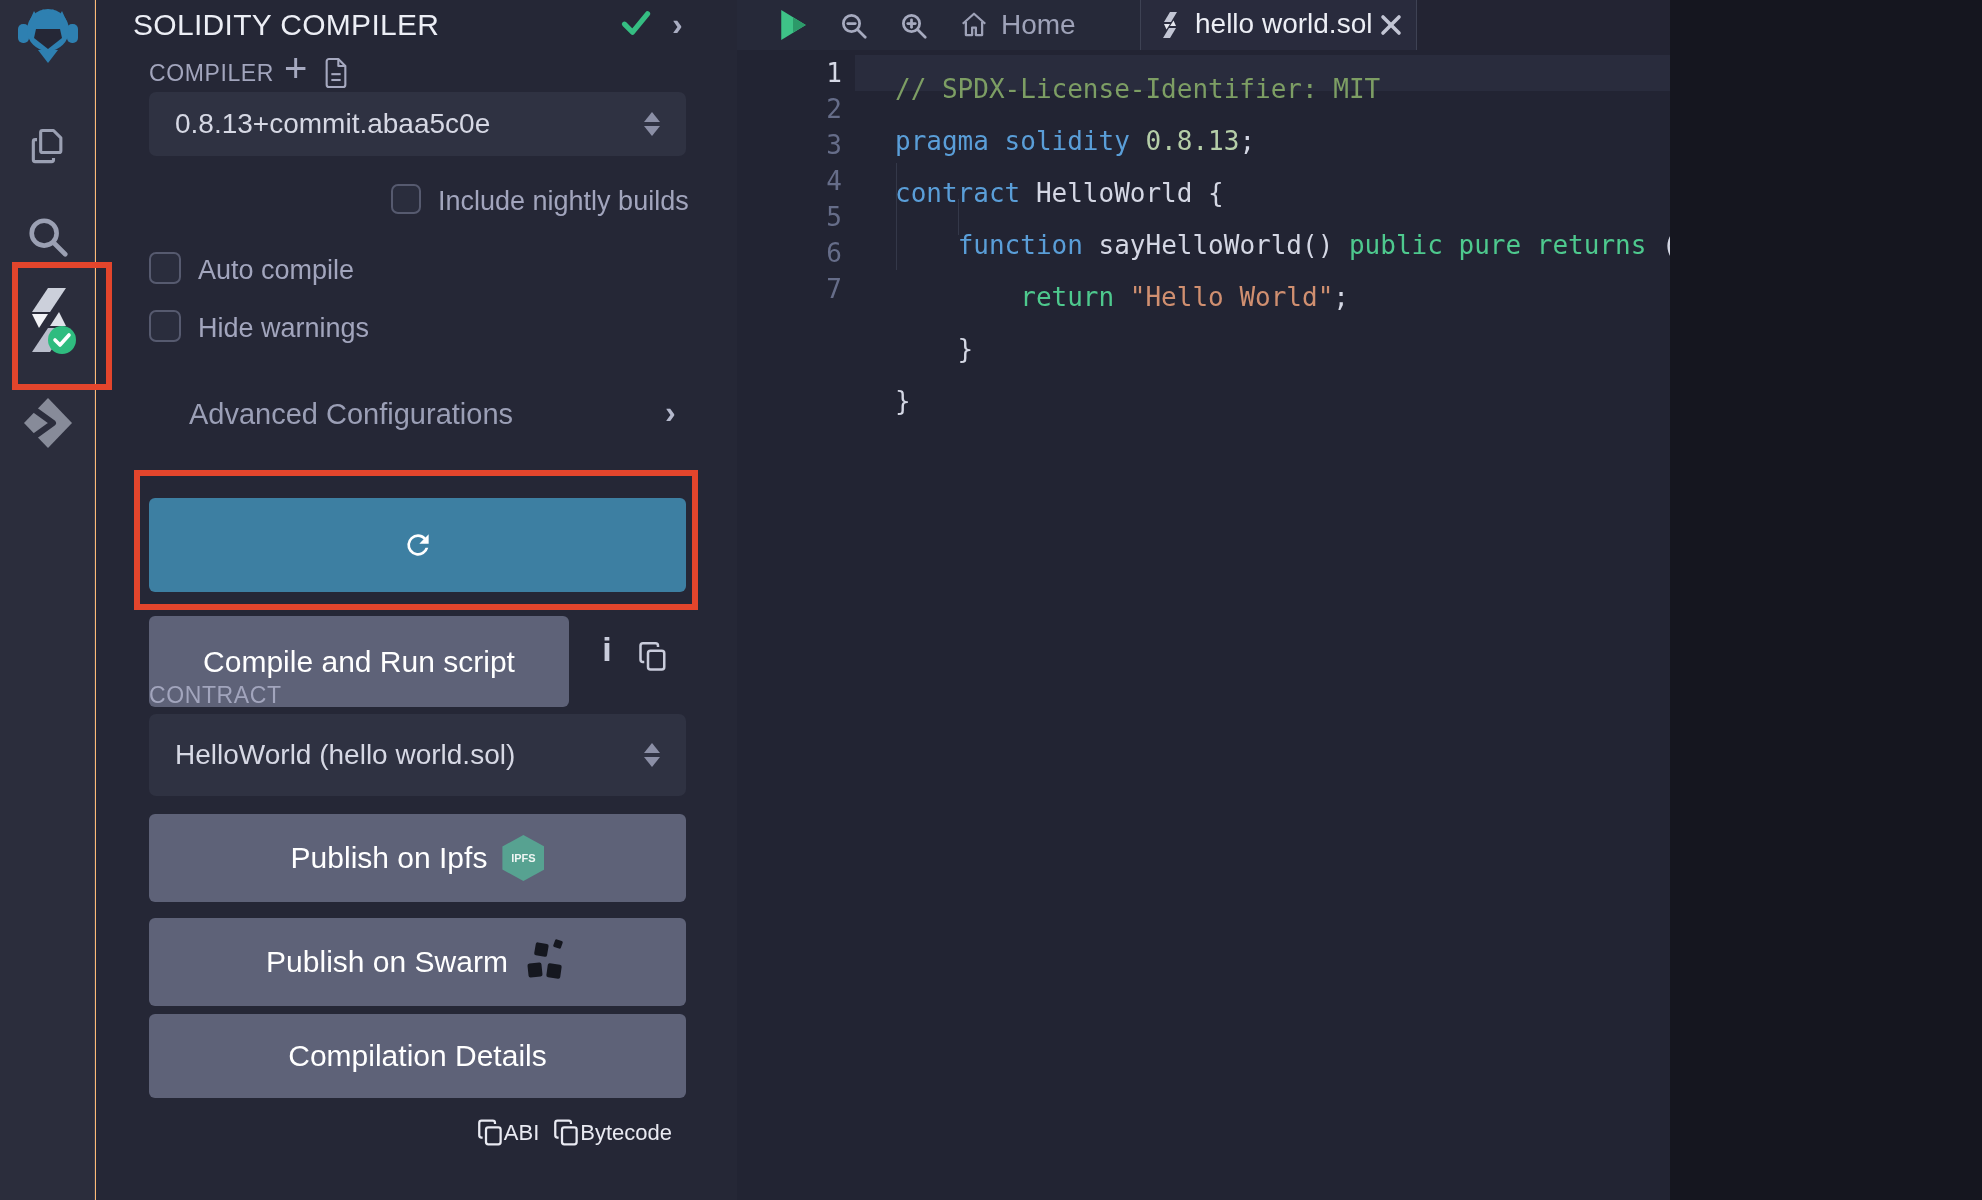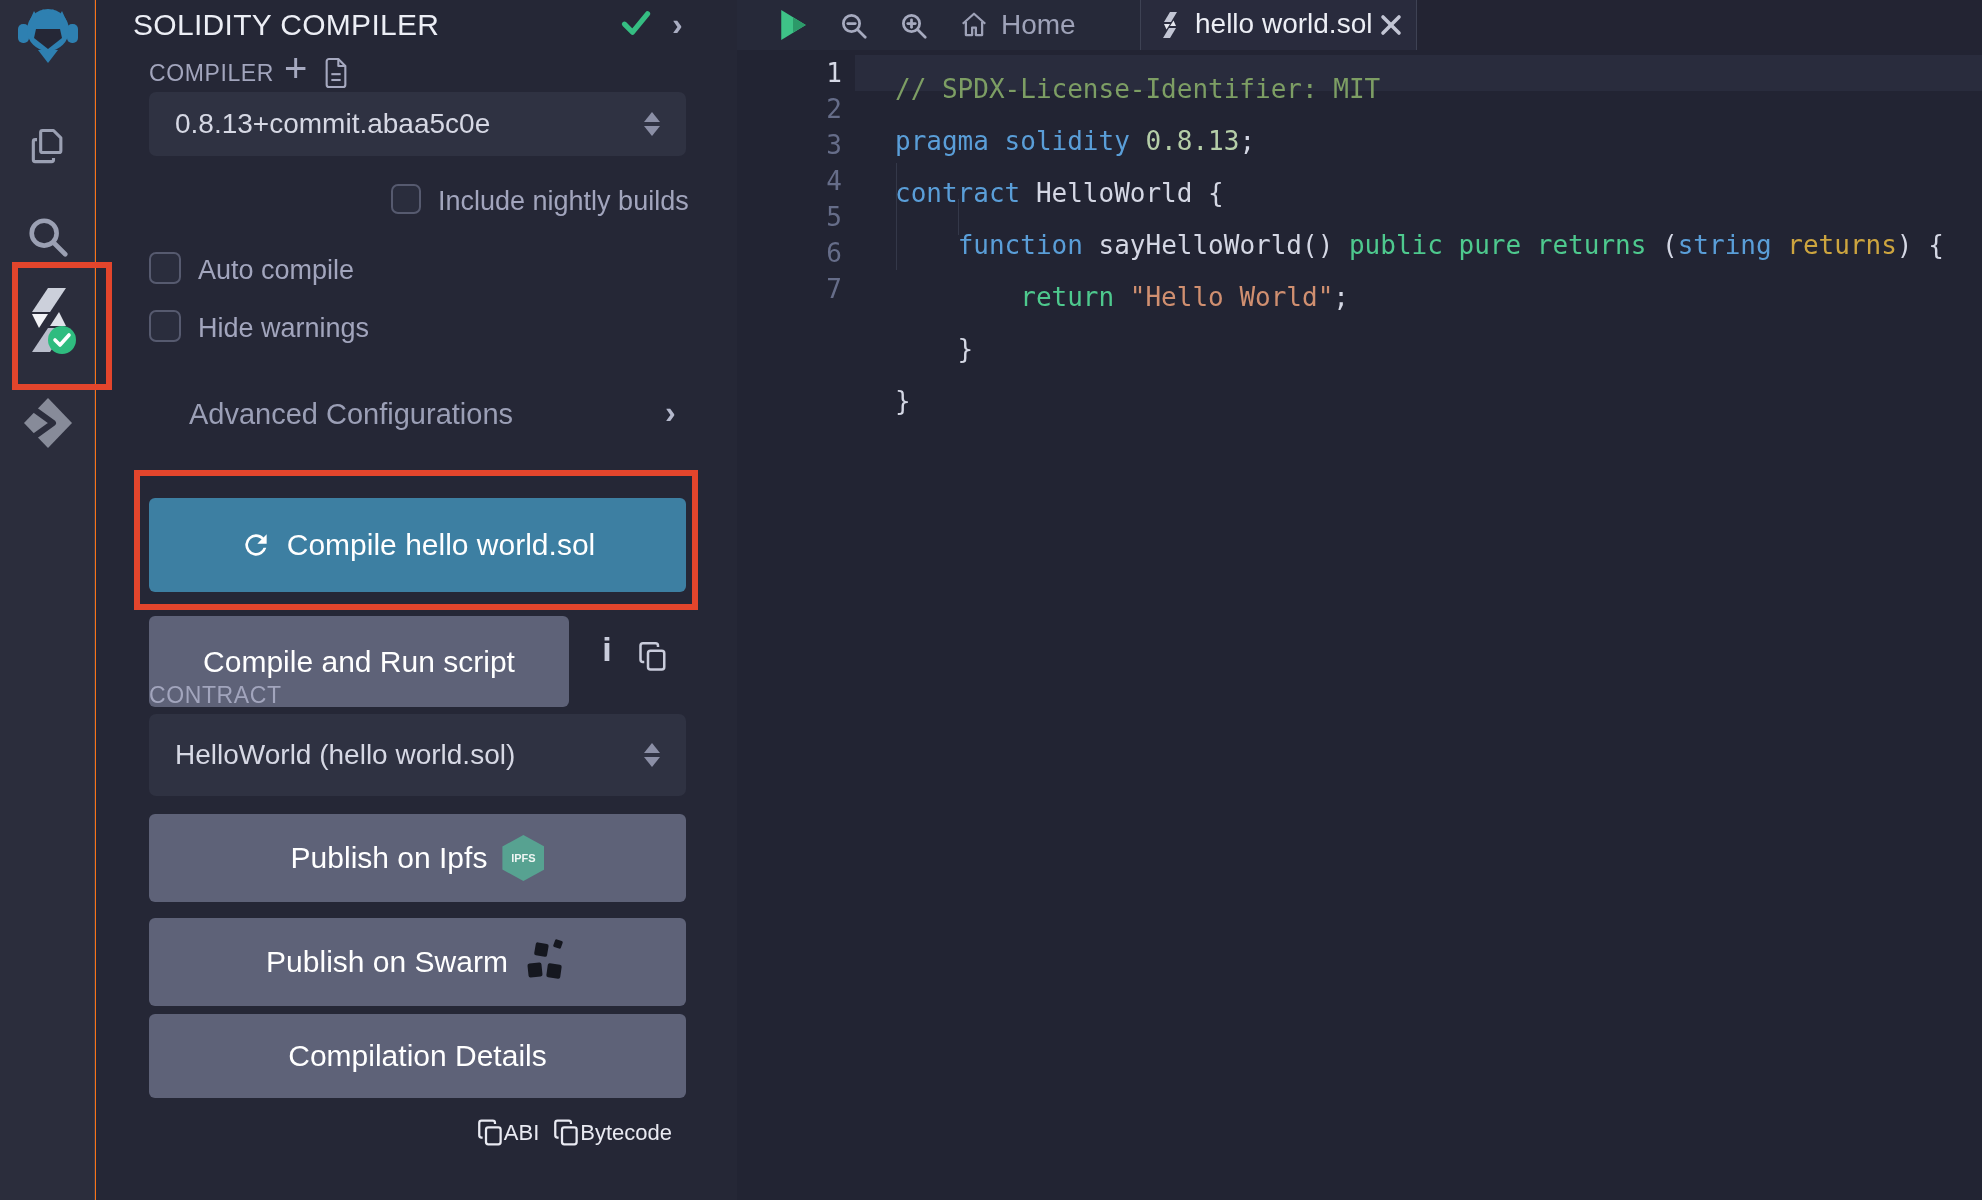--- a/index.html
+++ b/index.html
@@ -1,17 +1,17 @@
 <!DOCTYPE html>
 <html><head>
 <meta charset="utf-8">
 <style>
   html,body{margin:0;padding:0;background:#15161f;}
-  #root{position:relative;width:1982px;height:1200px;overflow:hidden;
-        background:#f97316;font-family:"Liberation Sans",sans-serif;
+  #root{position:relative;width:1662px;height:1200px;overflow:hidden;
+        background:#fdba74;font-family:"Liberation Sans",sans-serif;padding-left:8px;
         -webkit-font-smoothing:antialiased;}
   .abs{position:absolute;}
 
   
   #activity-bar{left:0;top:0;width:95px;height:1200px;background:#2b2d3c;border-right:1px solid #3a3d4e;box-sizing:border-box;}
   .act-icon{position:absolute;left:0;width:95px;display:flex;justify-content:center;cursor:pointer;}
 
   
   #panel{left:96px;top:0;width:641px;height:1200px;background:#252736;}
   .p-title{left:37px;top:8px;font-size:30px;color:#eceef5;letter-spacing:.3px;}
@@ -137,21 +137,20 @@
     <span class="cb" style="left:53px;top:310px;width:32px;height:32px;"></span>
     <span class="cb-label" style="left:102px;top:313px;">Hide warnings</span>
 
     <div class="abs" style="left:53px;top:398px;font-size:29px;color:#9b9fb6;margin-left:40px;">Advanced Configurations</div>
     <div class="abs chev" style="left:569px;top:396px;">›</div>
 
     <div class="btn" style="left:53px;top:498px;width:537px;height:94px;background:#3d7fa2;">
       <svg width="32" height="32" viewBox="0 0 24 24" fill="#ffffff">
         <path d="M17.65 6.35A7.95 7.95 0 0 0 12 4a8 8 0 1 0 7.73 10h-2.08A6 6 0 1 1 12 6c1.66 0 3.14.69 4.22 1.78L13 11h7V4l-2.35 2.35z"></path>
       </svg>
-      <span>Compile hello world.sol</span>
     </div>
 
     <div class="btn gray" style="left:53px;top:616px;width:420px;height:91px;">
       <span>Compile and Run script</span>
     </div>
     <div class="abs" style="left:496px;top:630px;width:30px;text-align:center;font-size:34px;font-weight:800;color:#c9ccdb;">i</div>
     <svg class="abs" style="left:542px;top:640px;" width="30" height="34" viewBox="0 0 24 26" fill="none" stroke="#c9ccdb" stroke-width="2" stroke-linejoin="round">
       <rect x="8" y="8" width="13" height="15" rx="2"></rect>
       <path d="M5 17H4a2 2 0 0 1-2-2V4a2 2 0 0 1 2-2h10a2 2 0 0 1 2 2v1"></path>
     </svg>

